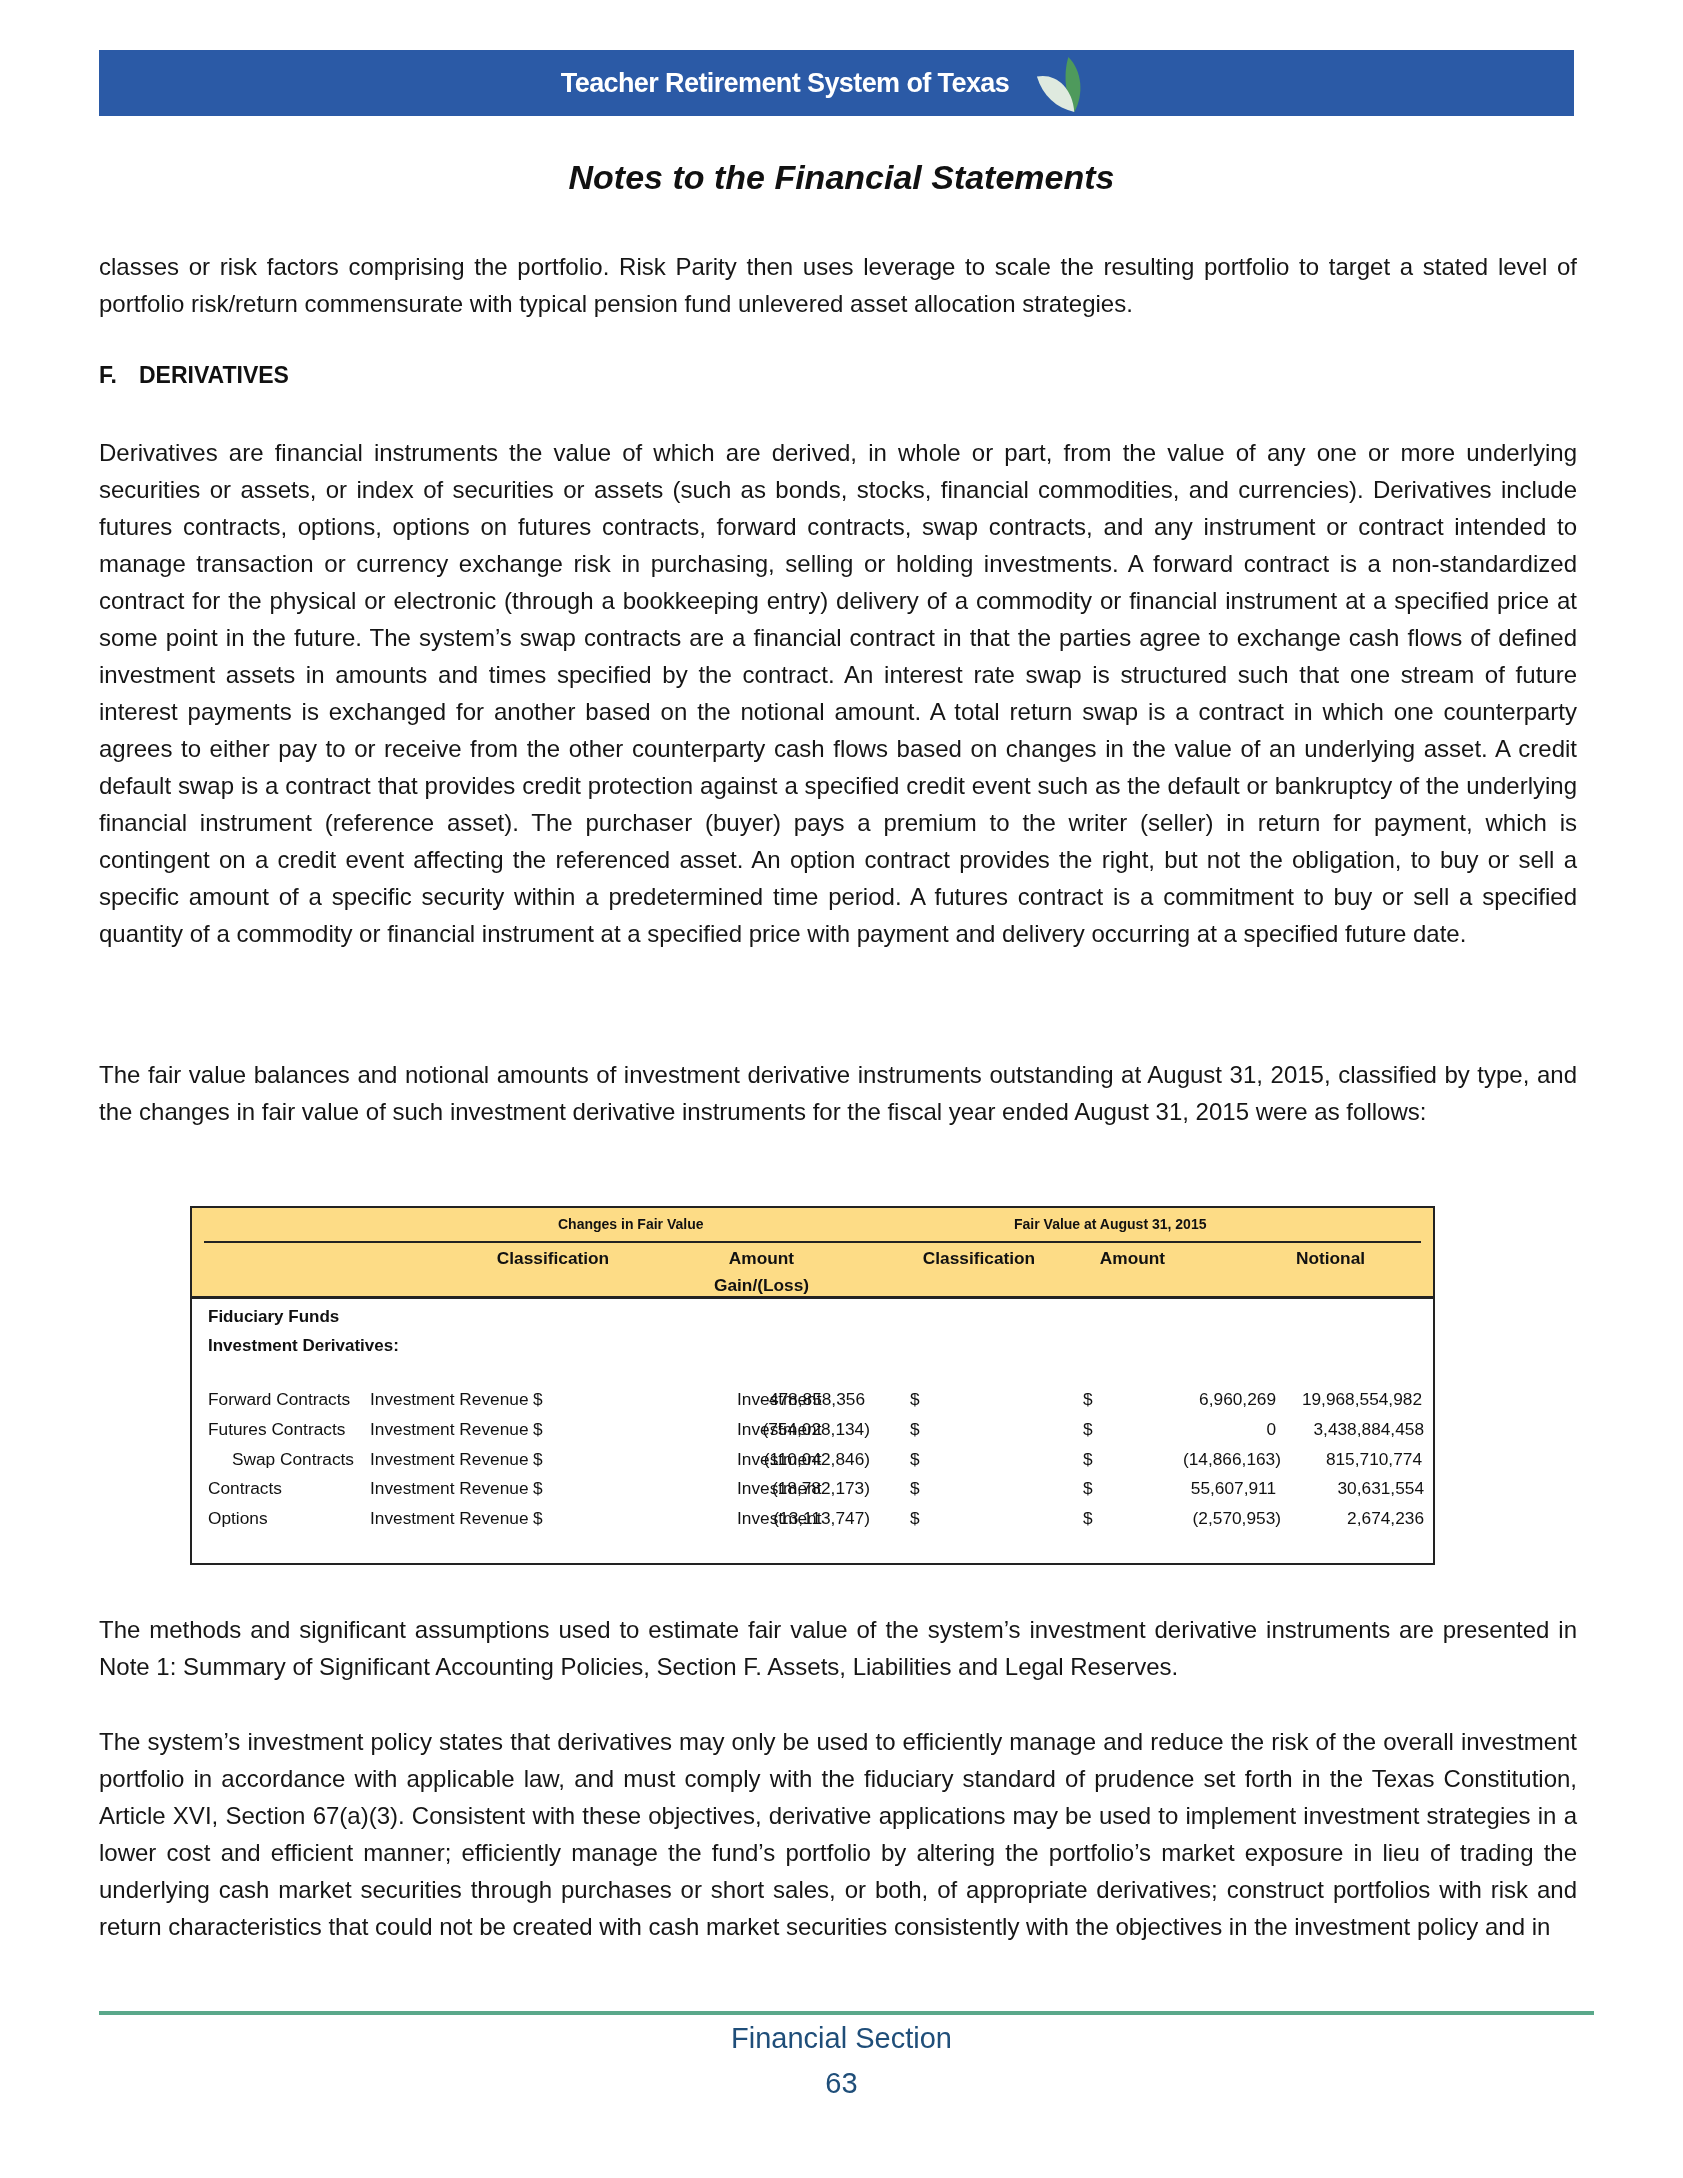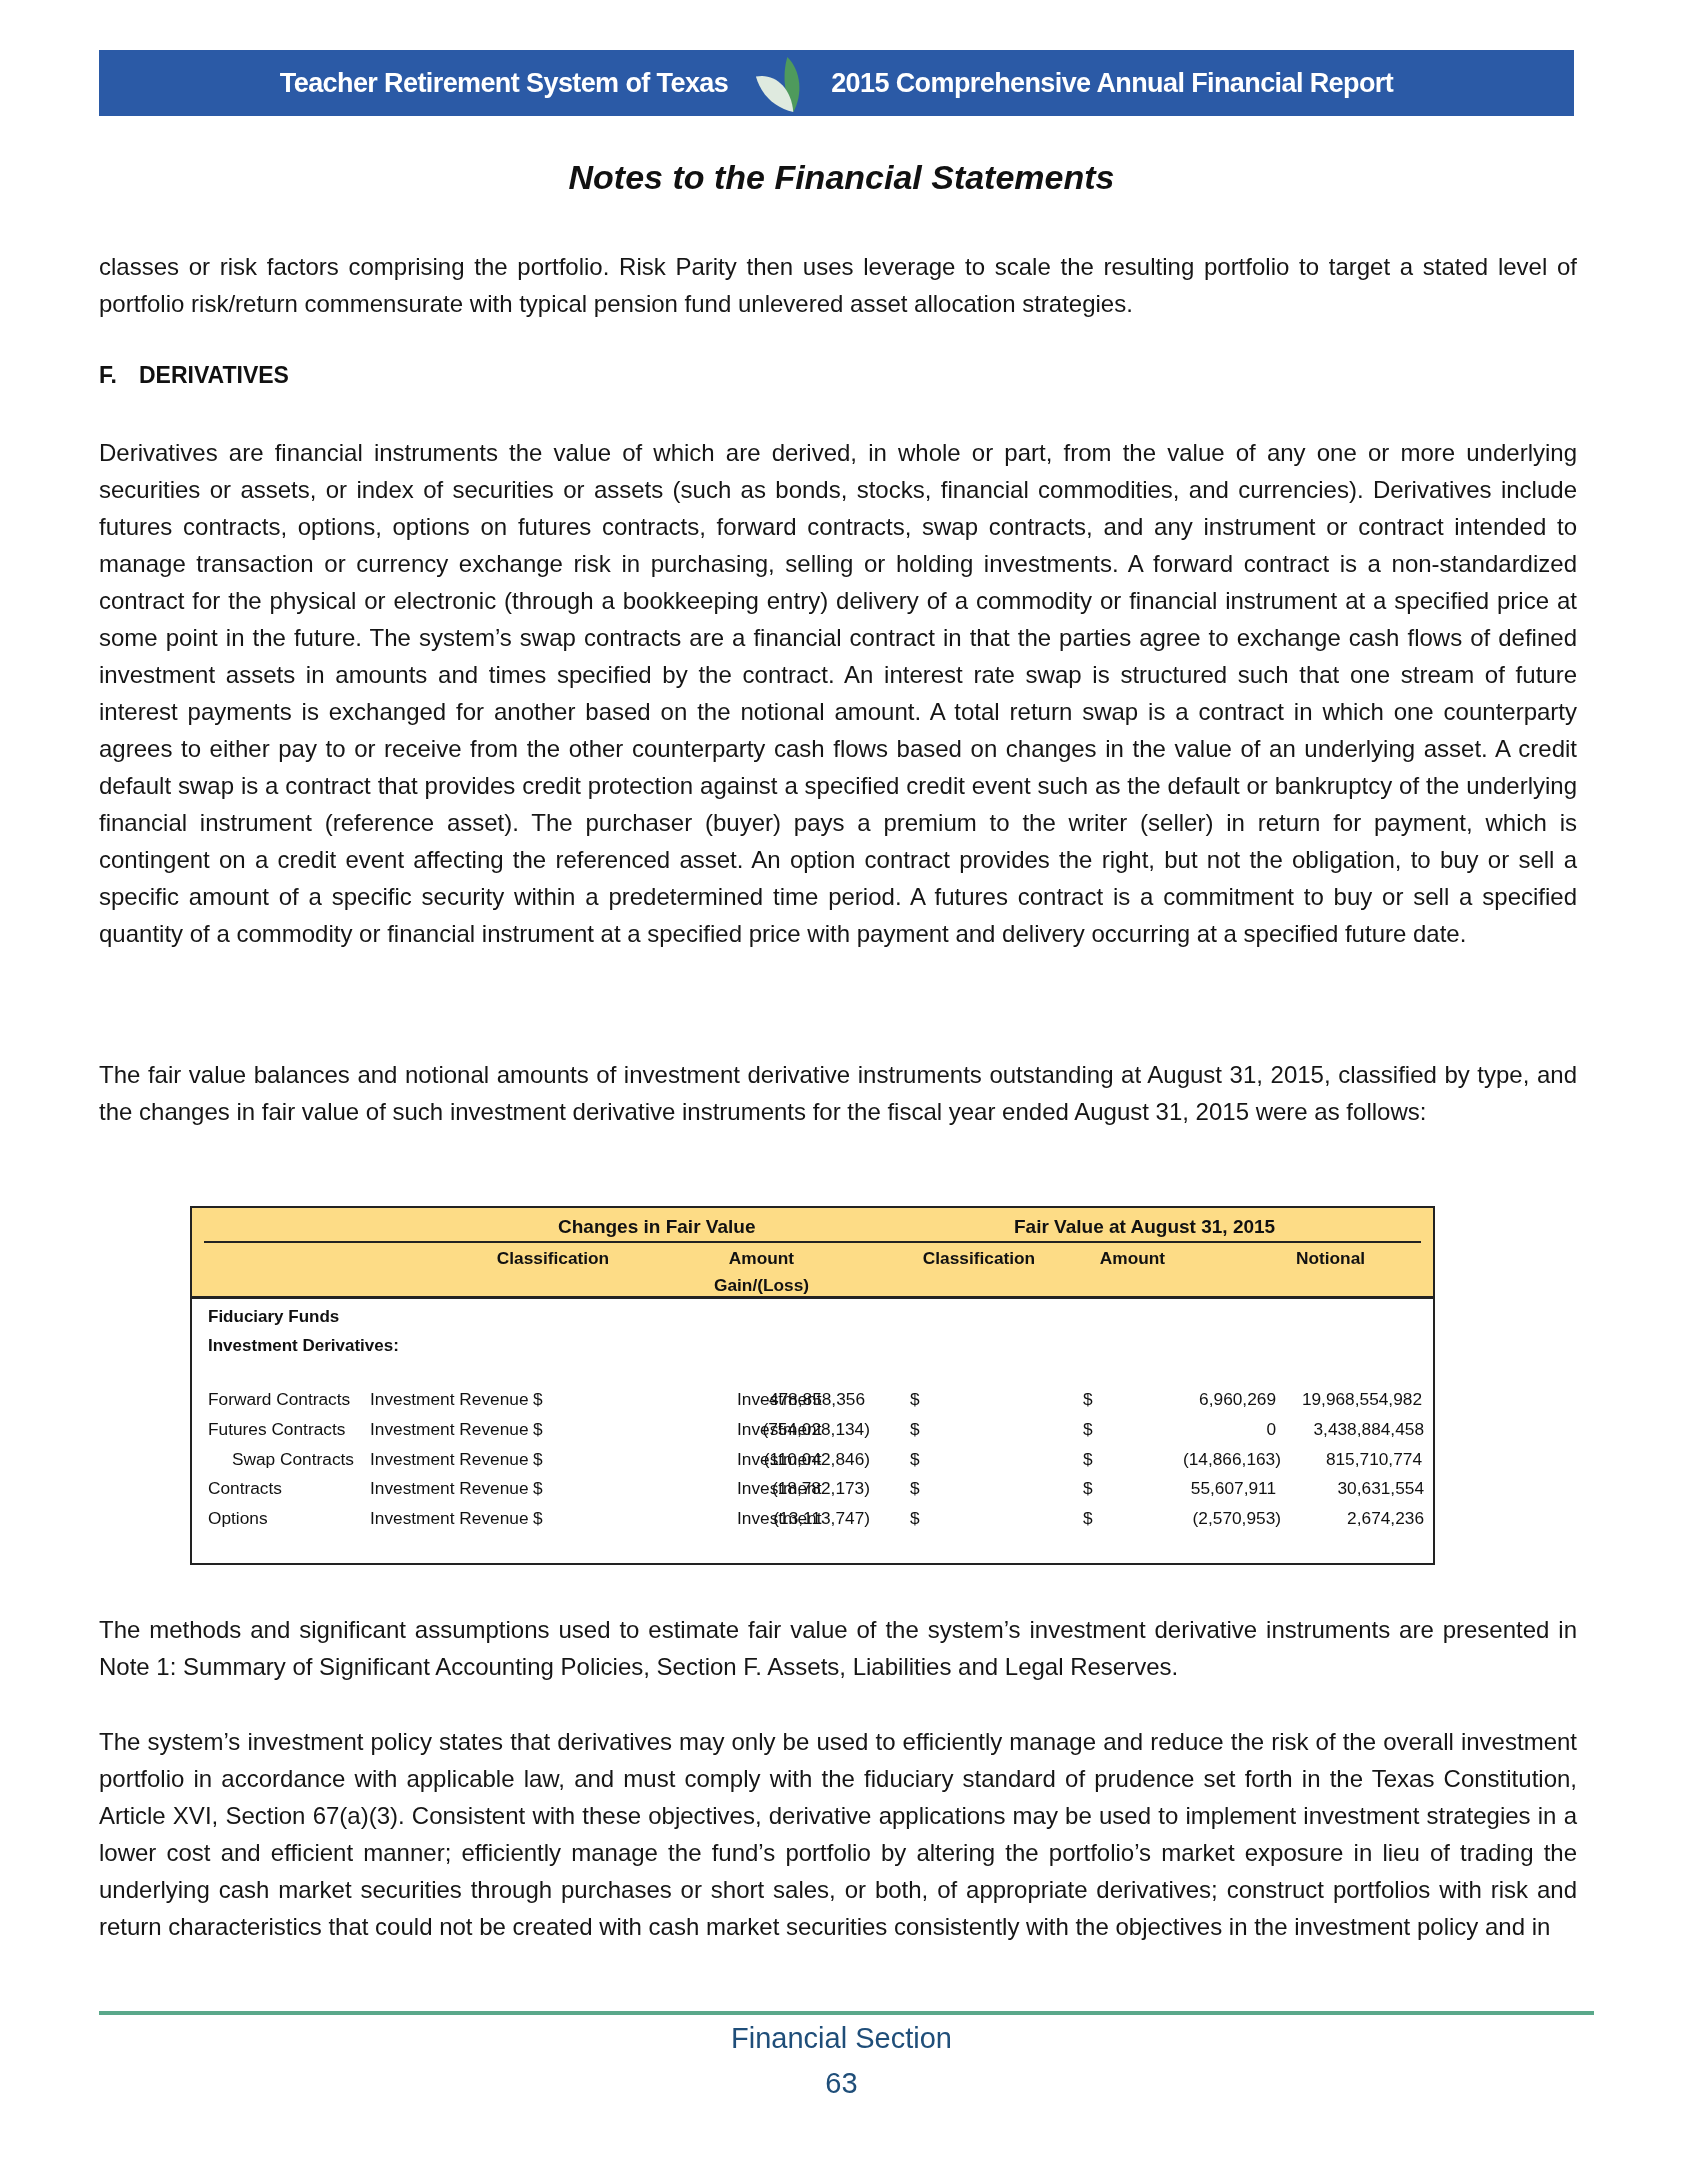--- a/index.html
+++ b/index.html
@@ -16,21 +16,21 @@
                 font-size:24px; line-height:37px; text-align:justify; color:#161616; }
   .body-block p { margin:0; }
   .heading { position:absolute; left:99px; top:362px; font-weight:bold; font-size:23px; }
   .heading span { display:inline-block; }
   .heading .num { width:40px; }
 
   .tbl { position:absolute; left:190px; top:1206px; width:1245px; height:359px;
          border:2px solid #222; box-sizing:border-box; font-size:17.3px; }
   .tbl-head { position:absolute; left:0; top:0; width:100%; height:91px;
               background:#fddc86; border-bottom:3px solid #222; box-sizing:border-box; }
-  .grp { position:absolute; top:8px; font-weight:bold; font-size:19px; }
+  .grp { position:absolute; top:8px; font-weight:bold; font-size:14px; }
   .grp-line { position:absolute; left:12px; right:12px; top:33px; height:2px; background:#222; }
   .colh { position:absolute; top:40px; font-weight:bold; text-align:center; }
   .sect { position:absolute; left:16px; font-weight:bold; font-size:17px; }
   .row { position:absolute; left:0; width:100%; height:30px; }
   .cell { position:absolute; white-space:nowrap;text-align:center; }
   .r { text-align:right; }
 
   .foot-line { position:absolute; left:99px; top:2011px; width:1495px; height:4px; background:#5aa88a; }
   .foot-sec { position:absolute; left:0; width:1683px; top:2022px; text-align:center;
               font-size:29px; color:#1f4e79; }
@@ -41,21 +41,20 @@
 <body>
 
 <div class="banner">
   <span class="banner-text">Teacher Retirement System of Texas</span>
   <span class="leaf">
     <svg width="59" height="61" viewBox="0 0 60 62">
       <path d="M38 4 C 52 18, 54 42, 44 60 C 36 46, 32 24, 38 4 Z" fill="#4e9a5c"></path>
       <path d="M6 24 C 24 20, 42 34, 44 60 C 26 56, 12 44, 6 24 Z" fill="#dfeadf"></path>
     </svg>
   </span>
-  <span class="banner-text">2015 Comprehensive Annual Financial Report</span>
 </div>
 
 <div class="title">Notes to the Financial Statements</div>
 
 <div class="body-block" style="top:248px;">
   <p>classes or risk factors comprising the portfolio. Risk Parity then uses leverage to scale the resulting portfolio to target a stated level of portfolio risk/return commensurate with typical pension fund unlevered asset allocation strategies.</p>
 </div>
 
 <div class="heading">
   <span class="num">F.</span><span>DERIVATIVES</span>

